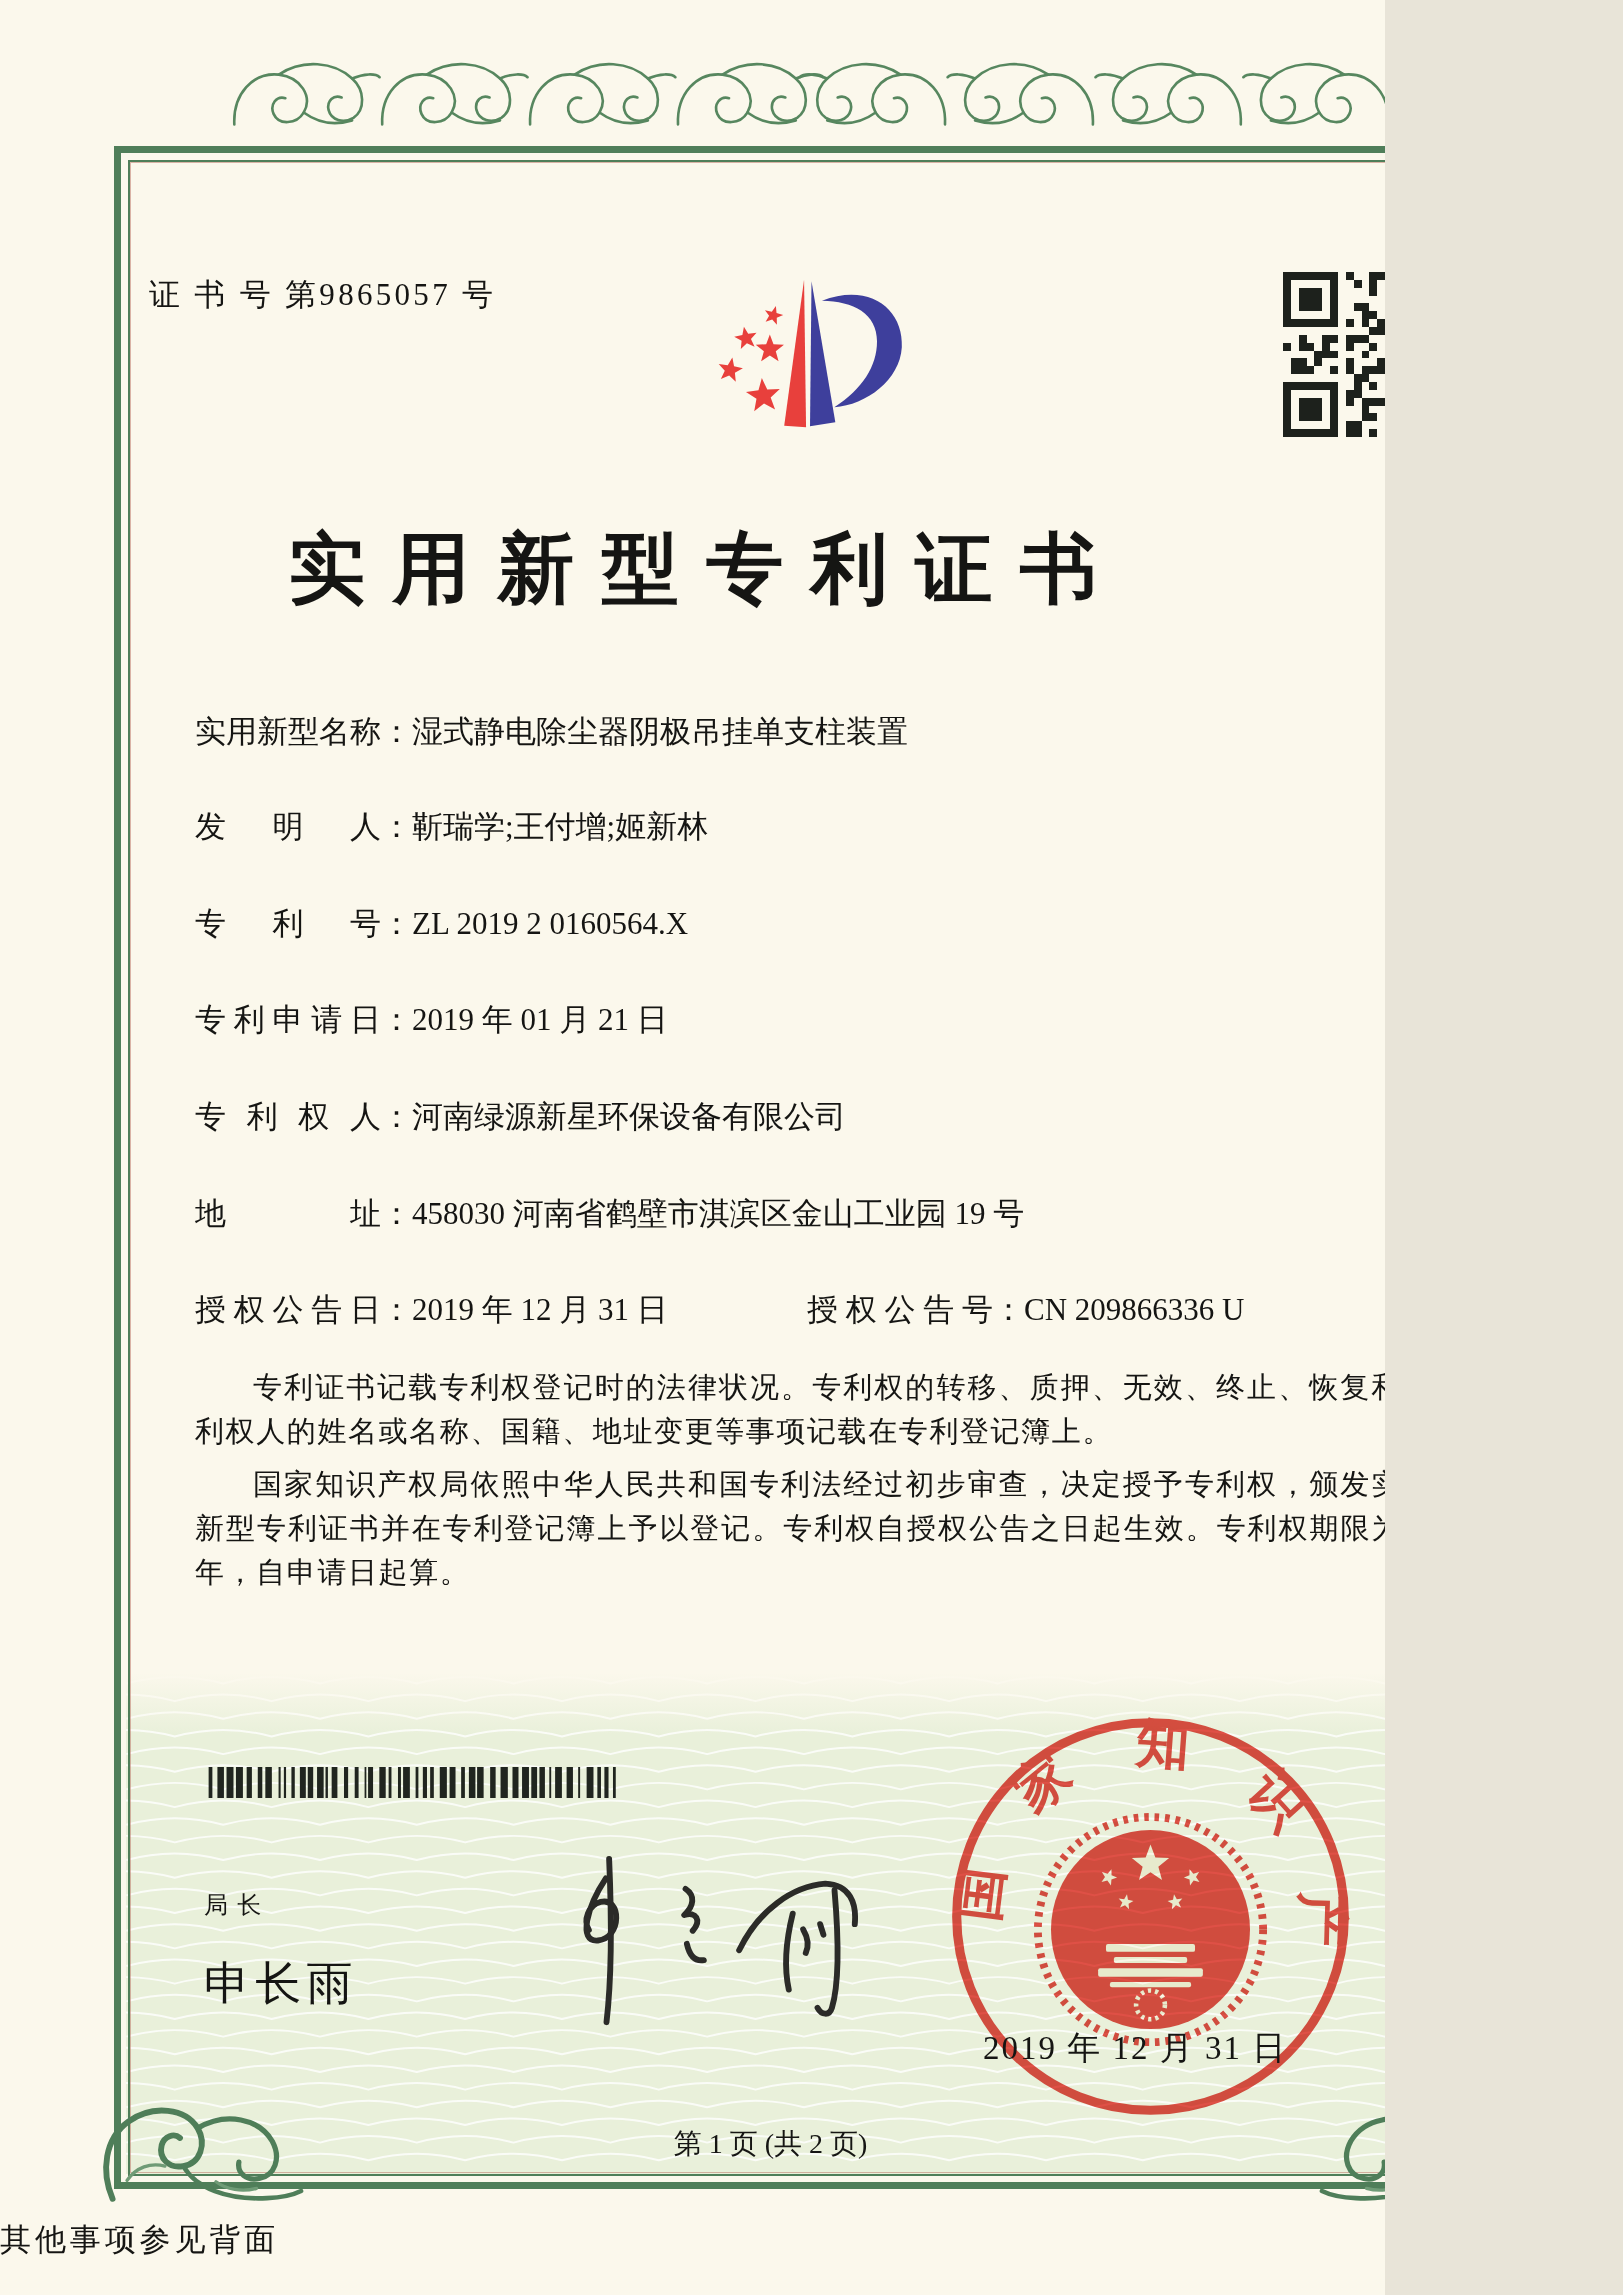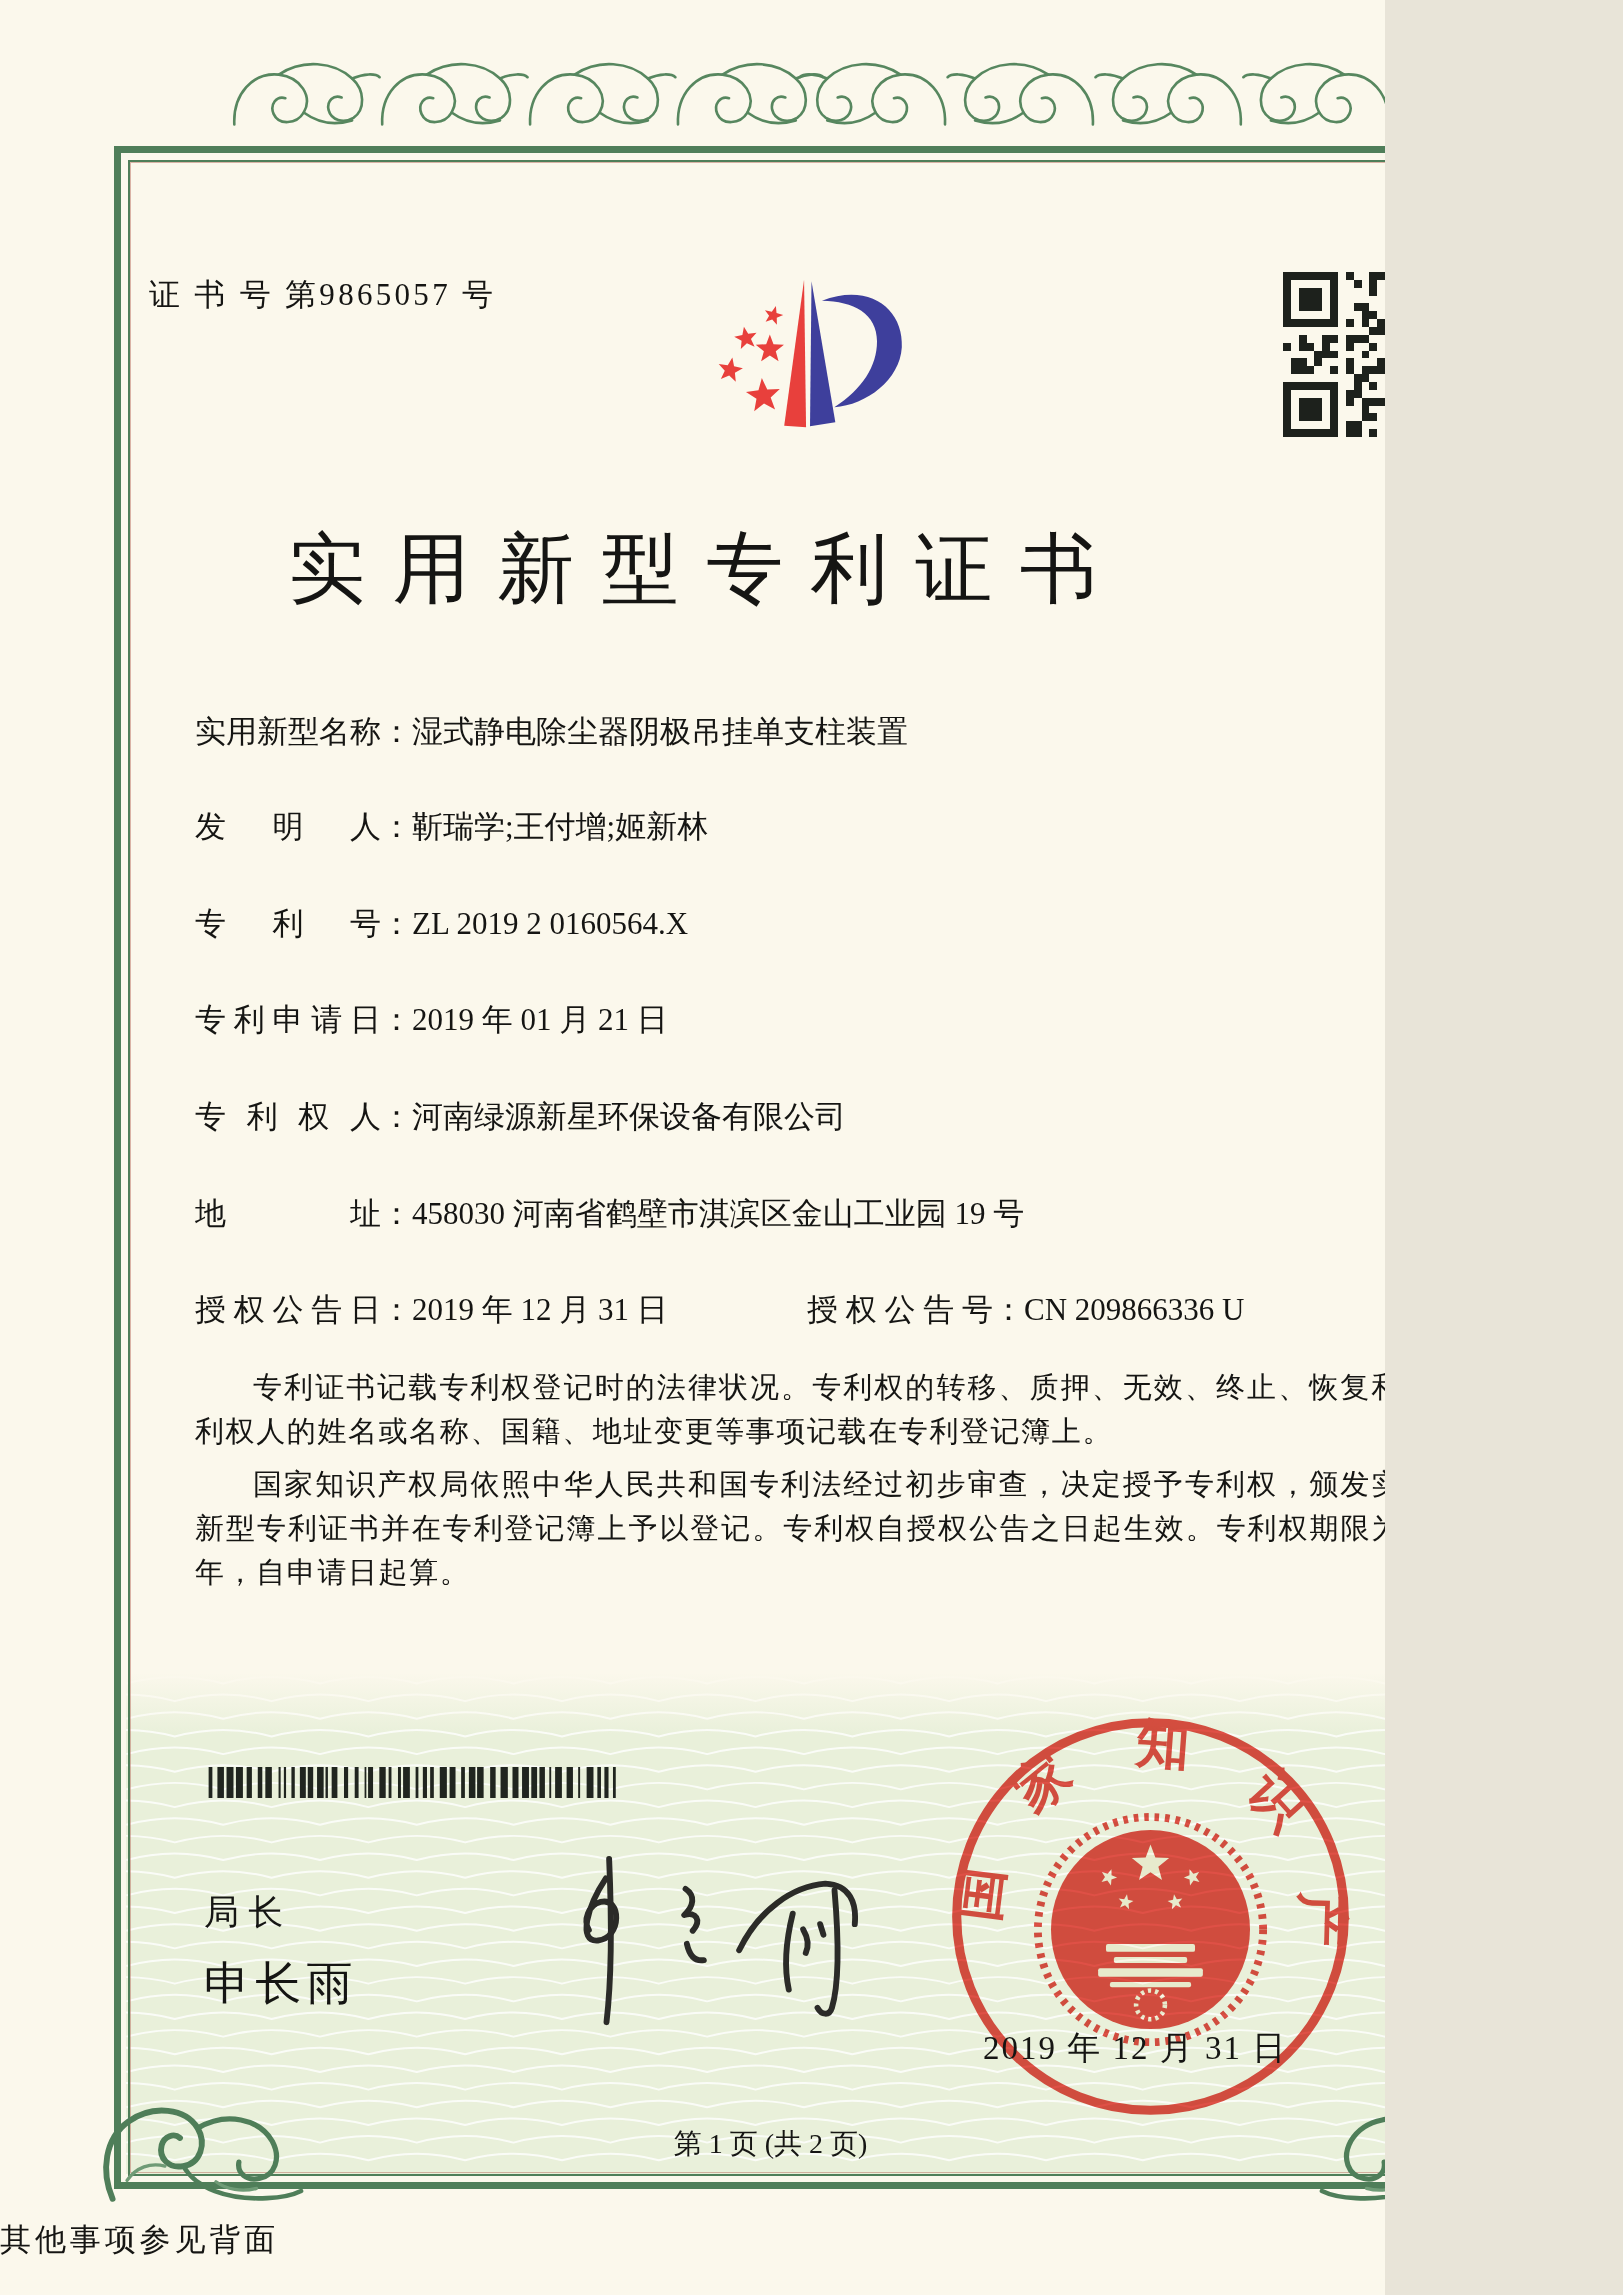--- a/index.html
+++ b/index.html
@@ -25,35 +25,35 @@
   }
   .band-fade{position:absolute;left:0;top:0;width:100%;height:62px;
     background:linear-gradient(180deg,#fbf8ec 0%,rgba(251,248,236,0) 100%);z-index:2;}
   .band svg{position:absolute;left:0;top:0;}
   
   .ornaments{position:absolute;left:0;top:0;z-index:35;pointer-events:none;}
   
   .cert-no{position:absolute;left:149px;top:274px;font-size:31px;letter-spacing:3.3px;z-index:10;}
   .title{
     position:absolute;left:0;right:0;top:518px;text-align:center;
-    font-size:77px;font-weight:400;letter-spacing:27.5px;text-indent:27.5px;z-index:10;
+    font-size:77px;font-weight:700;letter-spacing:27.5px;text-indent:27.5px;z-index:10;
   }
   .logo-svg{position:absolute;left:687px;top:255px;z-index:10;}
   .qr-svg{position:absolute;left:1283px;top:272px;z-index:10;}
   .frow{position:absolute;left:195px;font-size:31px;line-height:41px;white-space:nowrap;z-index:10;}
   .flabel{display:inline-block;width:186px;text-align:justify;text-align-last:justify;vertical-align:top;}
   .fcolon{display:inline-block;vertical-align:top;}
   .fvalue{display:inline-block;vertical-align:top;}
   .pair2{position:absolute;left:612px;top:0;white-space:nowrap;}
   .body-text{position:absolute;left:195px;top:1365px;width:1238px;font-size:29px;
     line-height:44px;letter-spacing:1.6px;text-align:justify;z-index:10;}
   .body-text p{margin:0;text-indent:2em;}
   .body-text p + p{margin-top:9.2px;}
   .barcode-svg{position:absolute;left:206px;top:1767px;z-index:10;}
-  .director-title{position:absolute;left:204px;top:1889px;font-size:35px;letter-spacing:9.2px;z-index:10;text-align:right;}
+  .director-title{position:absolute;left:204px;top:1889px;font-size:24px;letter-spacing:9.2px;z-index:10;text-align:right;}
   .director-name{position:absolute;left:204px;top:1953px;font-size:46px;letter-spacing:5.2px;z-index:10;}
   .signature-svg{position:absolute;left:543px;top:1851px;z-index:12;}
   .seal-svg{position:absolute;left:941px;top:1707px;z-index:11;mix-blend-mode:multiply;opacity:.93;}
   .seal-date{position:absolute;left:983px;top:2026px;font-size:33px;letter-spacing:2px;z-index:13;}
   .page-indicator{position:absolute;left:8px;width:1525px;top:2125px;text-align:center;font-size:28px;z-index:10;}
   .back-note{position:absolute;left:0;width:1499px;top:2219px;text-align:left;font-size:31px;letter-spacing:3.9px;z-index:10;}
 </style>
 </head>
 <body>
 

